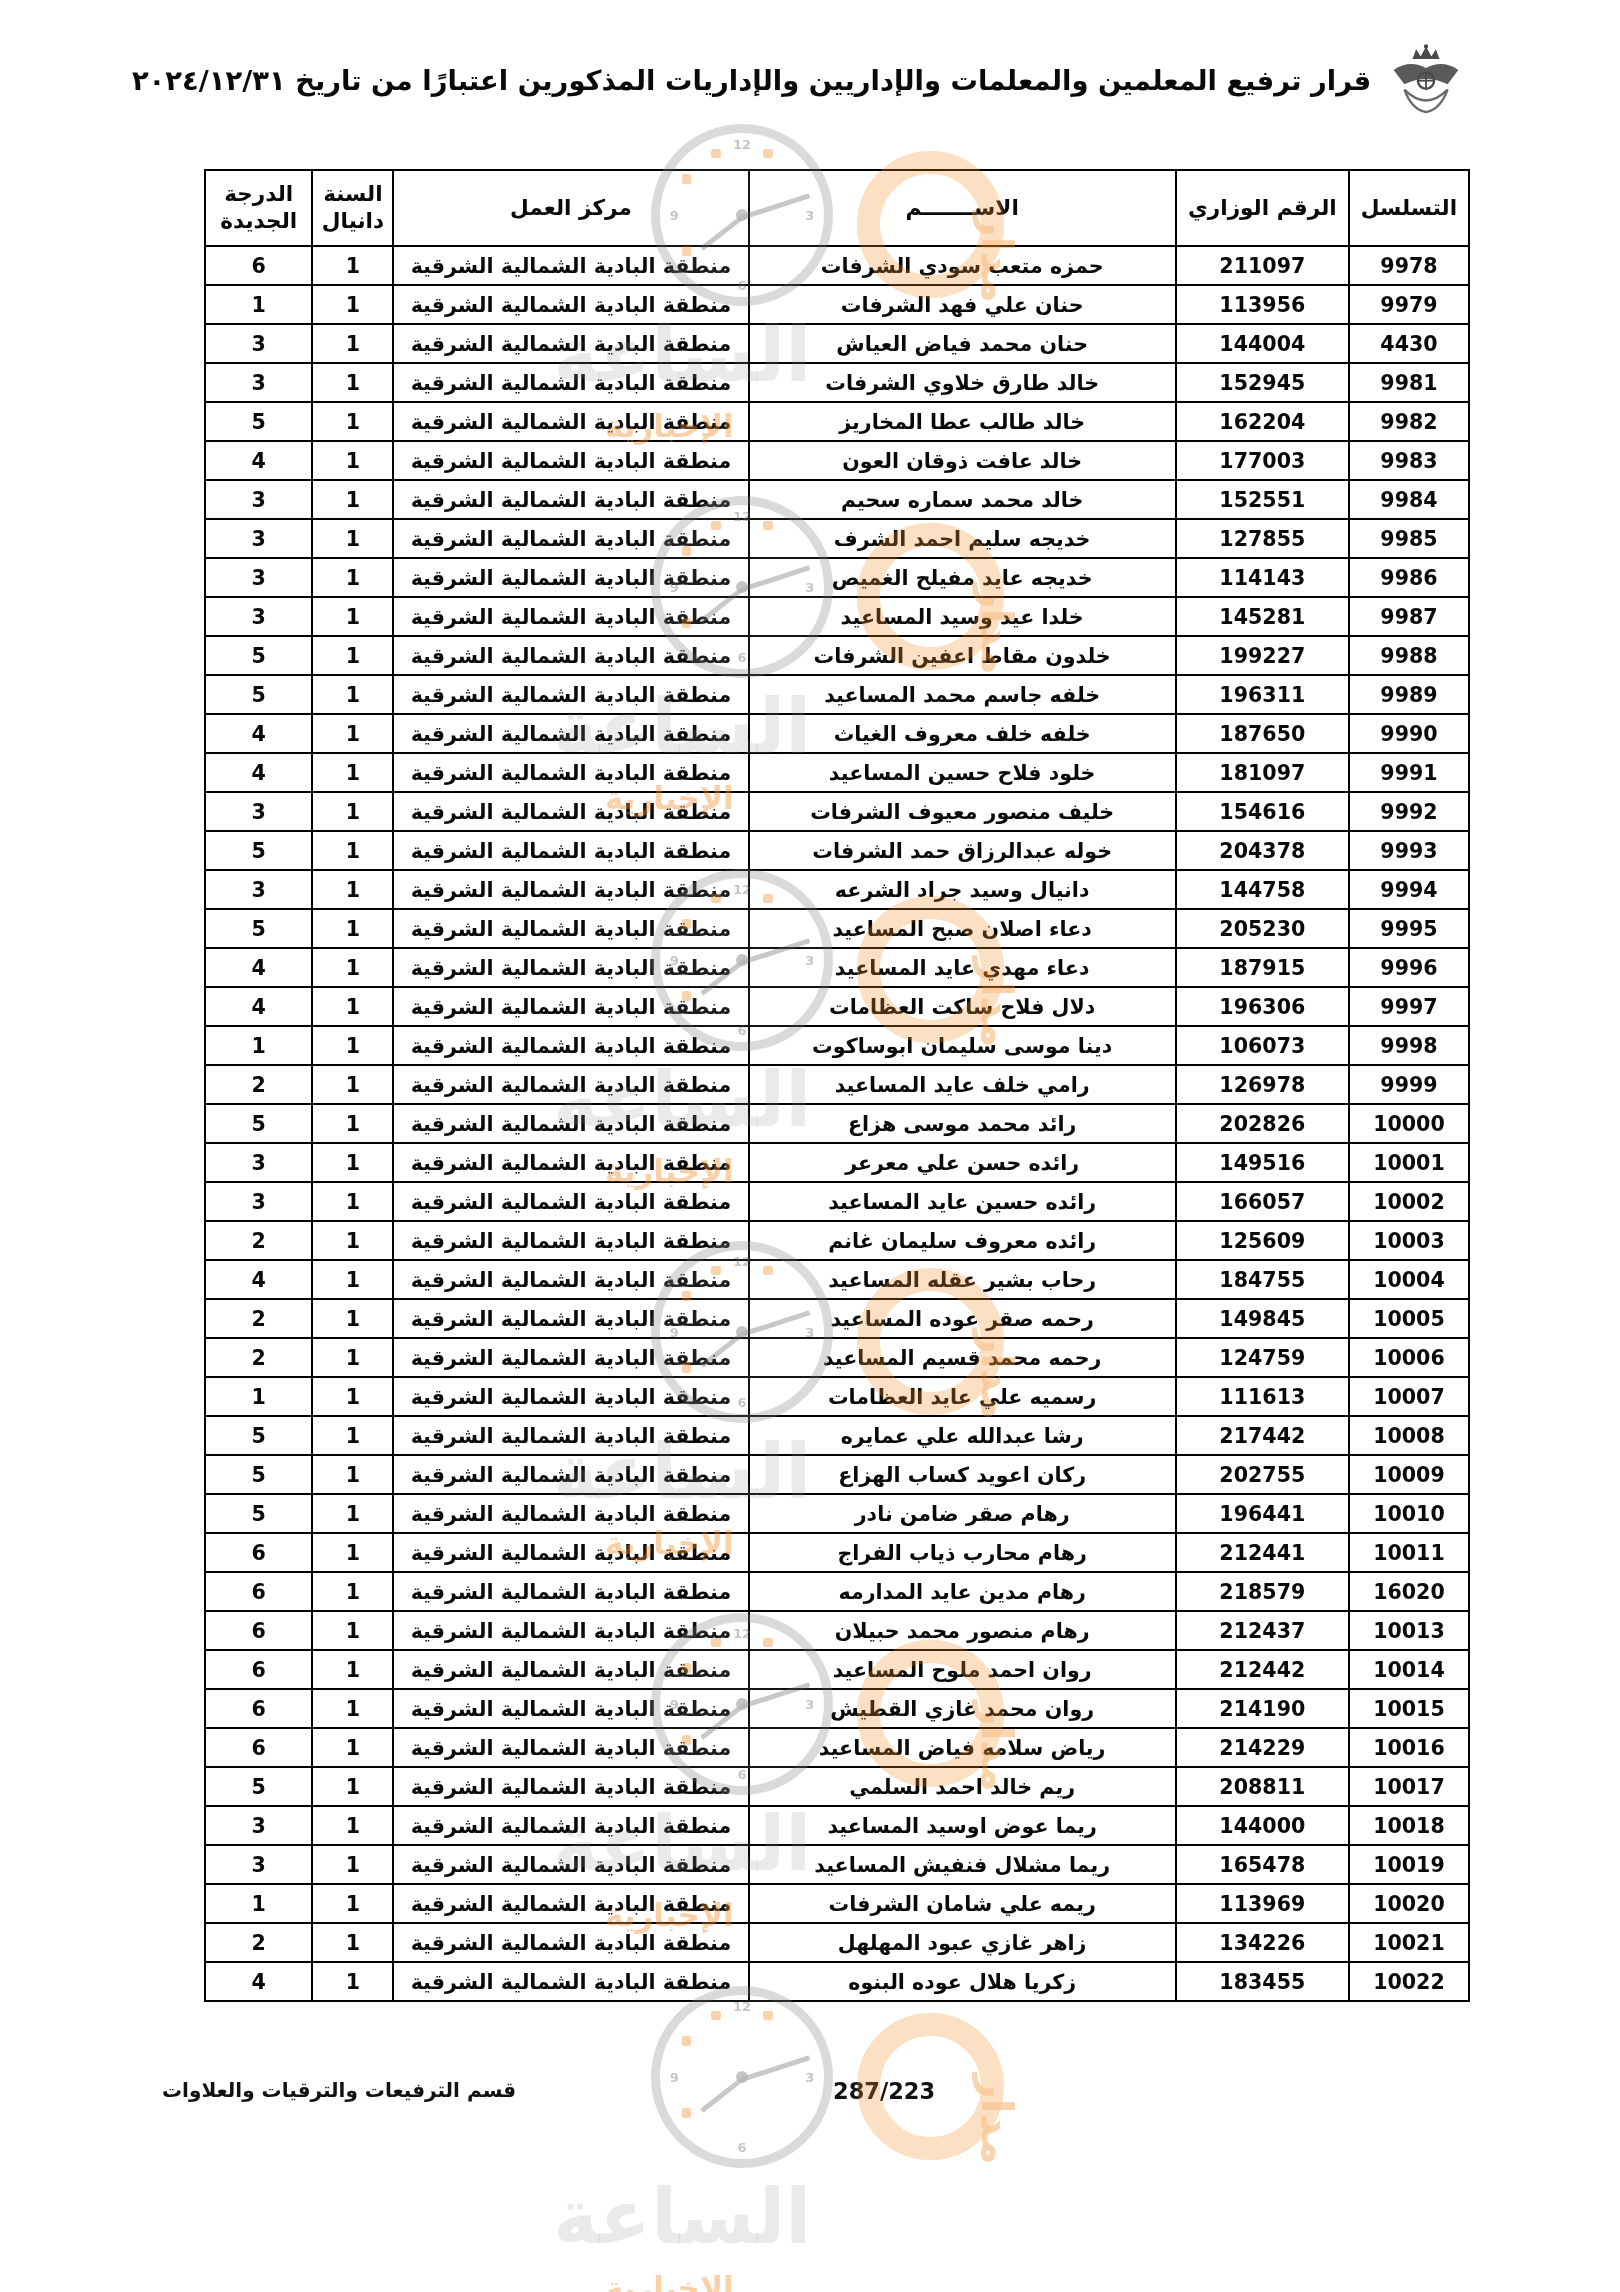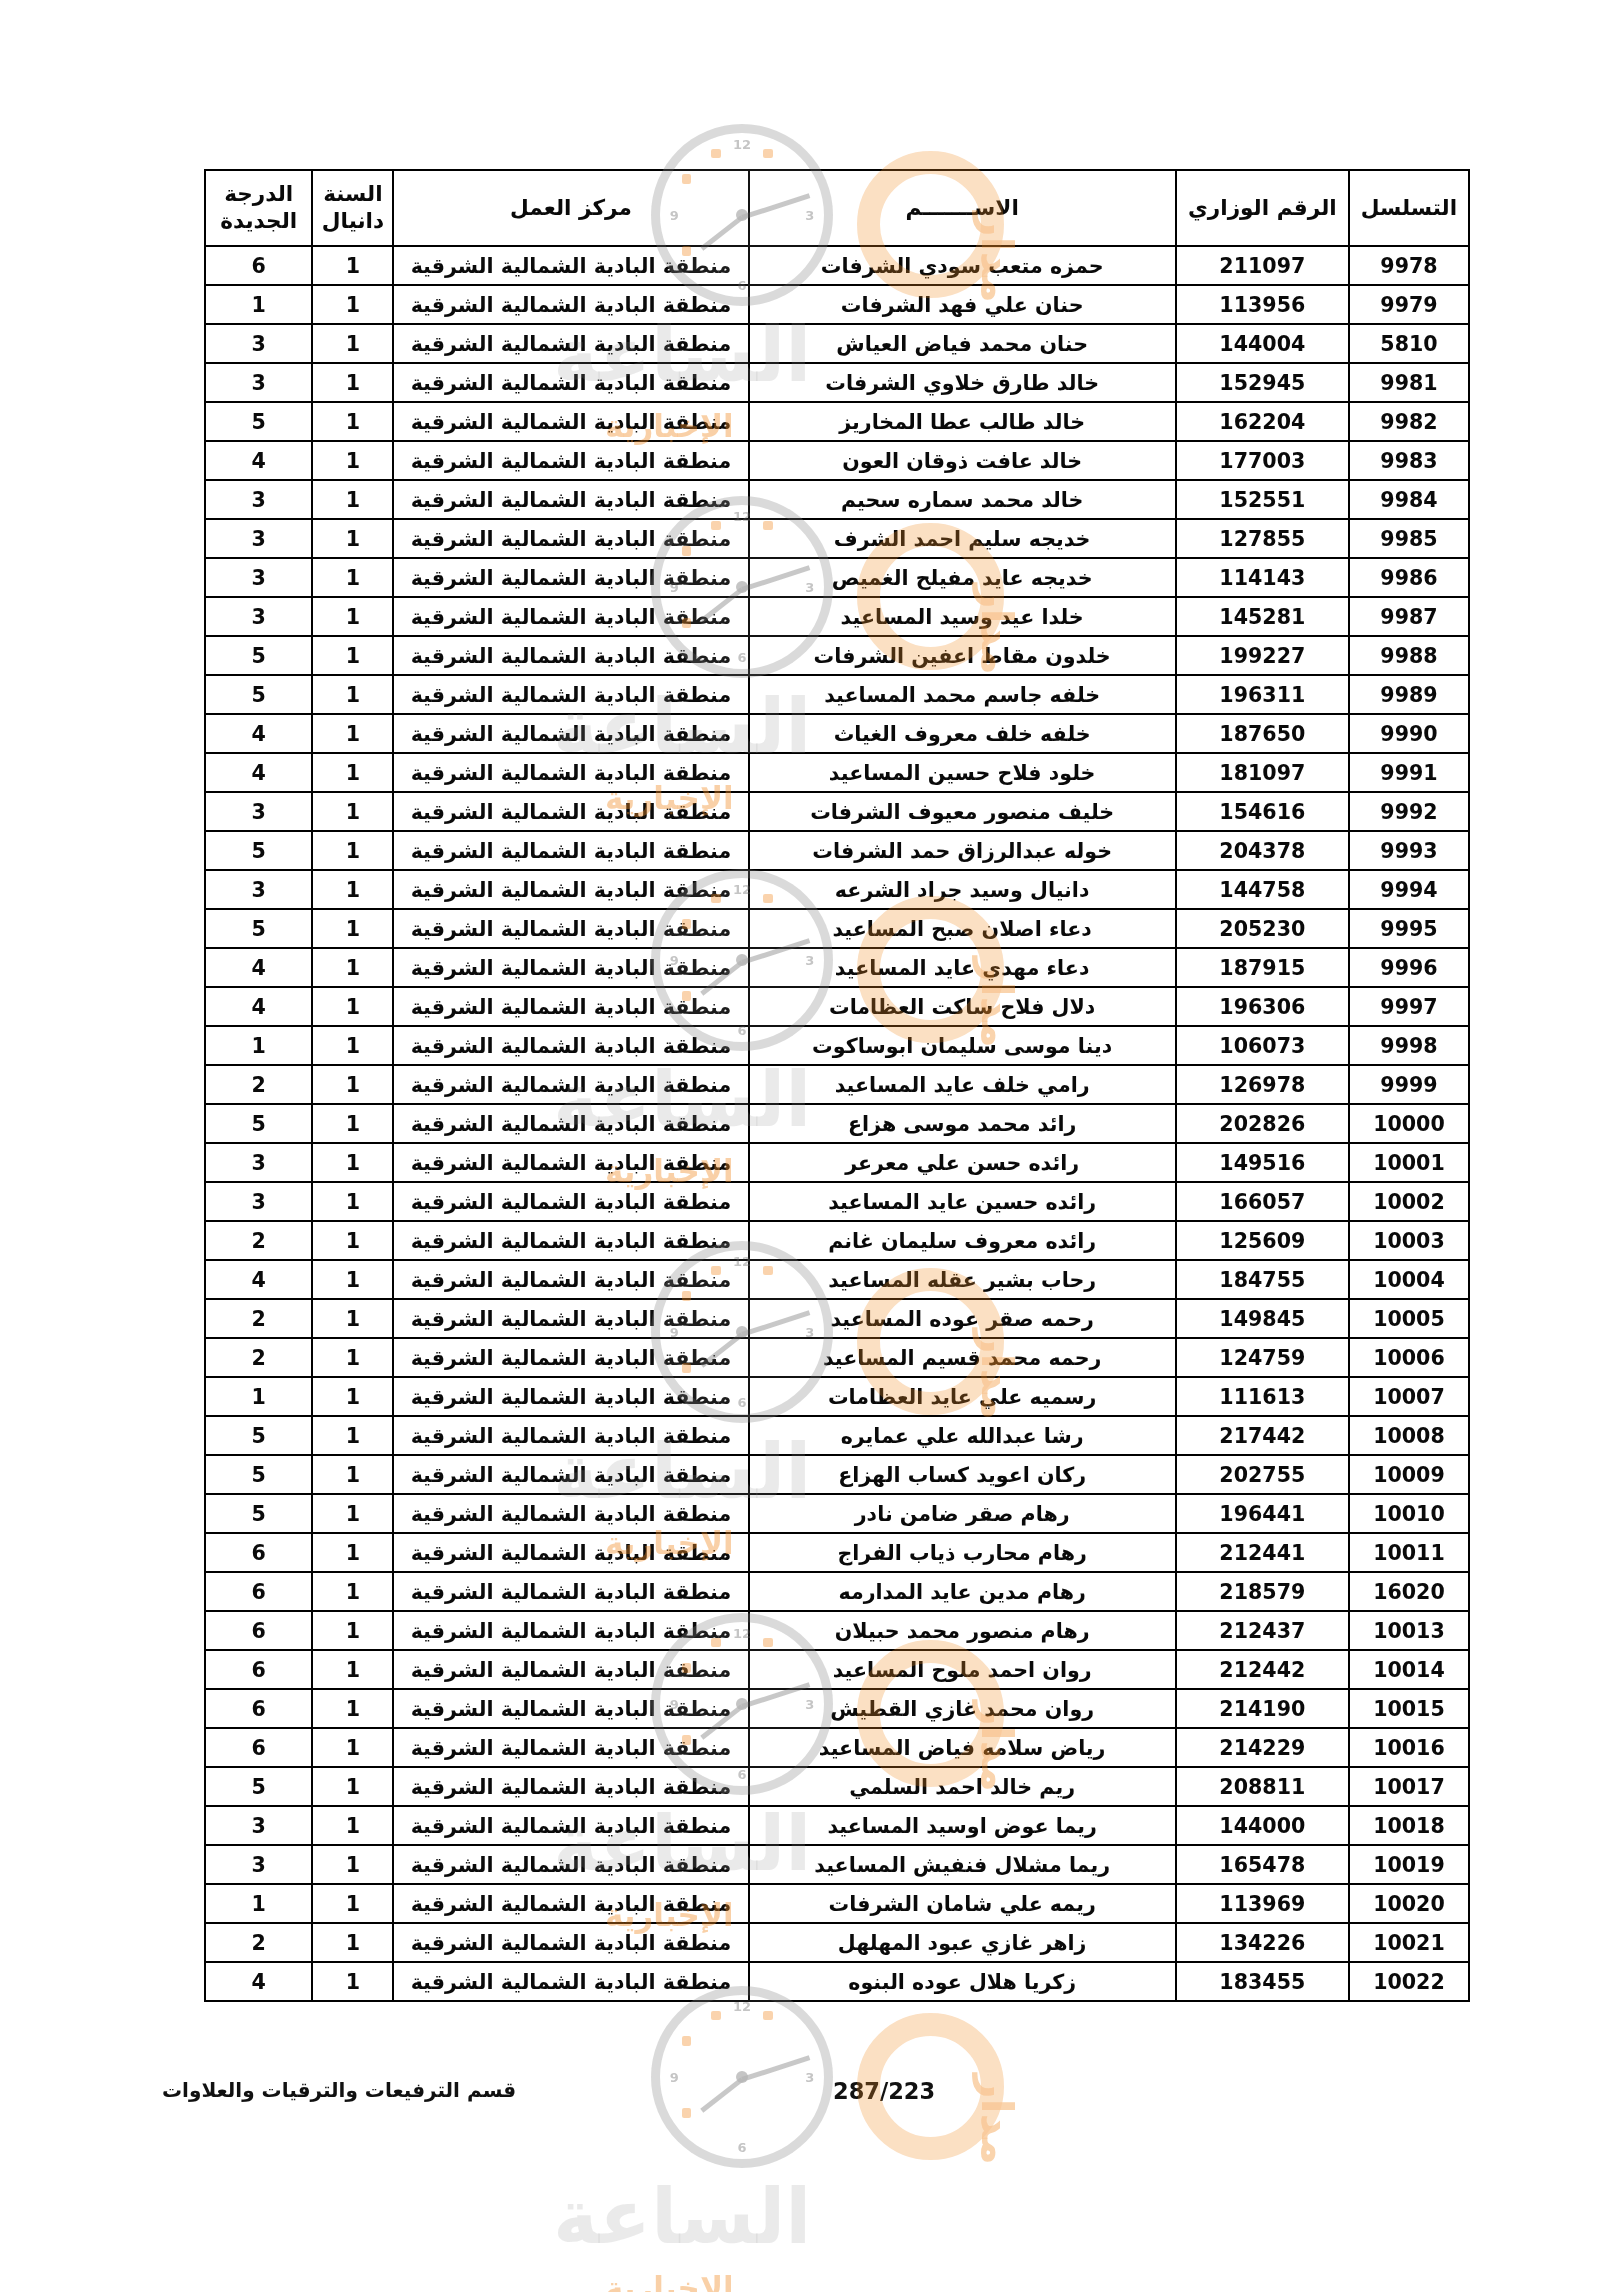--- a/index.html
+++ b/index.html
@@ -222,20 +222,34 @@
         <div class="wm-hand hand-a"></div>
         <div class="wm-hand hand-b"></div>
         <div class="wm-pin"></div>
       </div>
       <div class="wm-brand">الساعة</div>
       <div class="wm-news">الإخبارية</div>
       <div class="wm-madar">مدار</div>
     </div>
     </div>
 
+  <div class="doc-header">
+    <div class="coat">
+      <svg width="90" height="74" viewBox="0 0 100 82" aria-hidden="true">
+        <path d="M35 20 L39 9 L44 17 L50 6 L56 17 L61 9 L65 20 Z" fill="#4a4a4a"></path>
+        <circle cx="50" cy="6" r="2.4" fill="#4a4a4a"></circle>
+        <path d="M14 32 Q32 20 50 30 Q68 20 86 32 L74 48 Q50 36 26 48 Z" fill="#5a5a5a"></path>
+        <circle cx="50" cy="44" r="9" fill="none" stroke="#4a4a4a" stroke-width="2.6"></circle>
+        <line x1="50" y1="35" x2="50" y2="53" stroke="#4a4a4a" stroke-width="2"></line>
+        <line x1="41" y1="44" x2="59" y2="44" stroke="#4a4a4a" stroke-width="2"></line>
+        <path d="M26 54 Q50 78 74 54 Q66 76 50 79 Q34 76 26 54" fill="none" stroke="#6a6a6a" stroke-width="2.6"></path>
+      </svg>
+    </div>
+    <div class="doc-title">قرار ترفيع المعلمين والمعلمات والإداريين والإداريات المذكورين اعتبارًا من تاريخ ٢٠٢٤/١٢/٣١</div>
+  </div>
 
   <table class="roster">
     <colgroup>
       <col style="width:9.5%">
       <col style="width:13.7%">
       <col style="width:33.8%">
       <col style="width:28.1%">
       <col style="width:6.4%">
       <col style="width:8.5%">
     </colgroup>
@@ -260,21 +274,21 @@
         </tr>
         <tr>
           <td>9979</td>
           <td>113956</td>
           <td>حنان علي فهد الشرفات</td>
           <td>منطقة البادية الشمالية الشرقية</td>
           <td>1</td>
           <td>1</td>
         </tr>
         <tr>
-          <td>5810</td>
+          <td>4430</td>
           <td>144004</td>
           <td>حنان محمد فياض العياش</td>
           <td>منطقة البادية الشمالية الشرقية</td>
           <td>1</td>
           <td>3</td>
         </tr>
         <tr>
           <td>9981</td>
           <td>152945</td>
           <td>خالد طارق خلاوي الشرفات</td>

